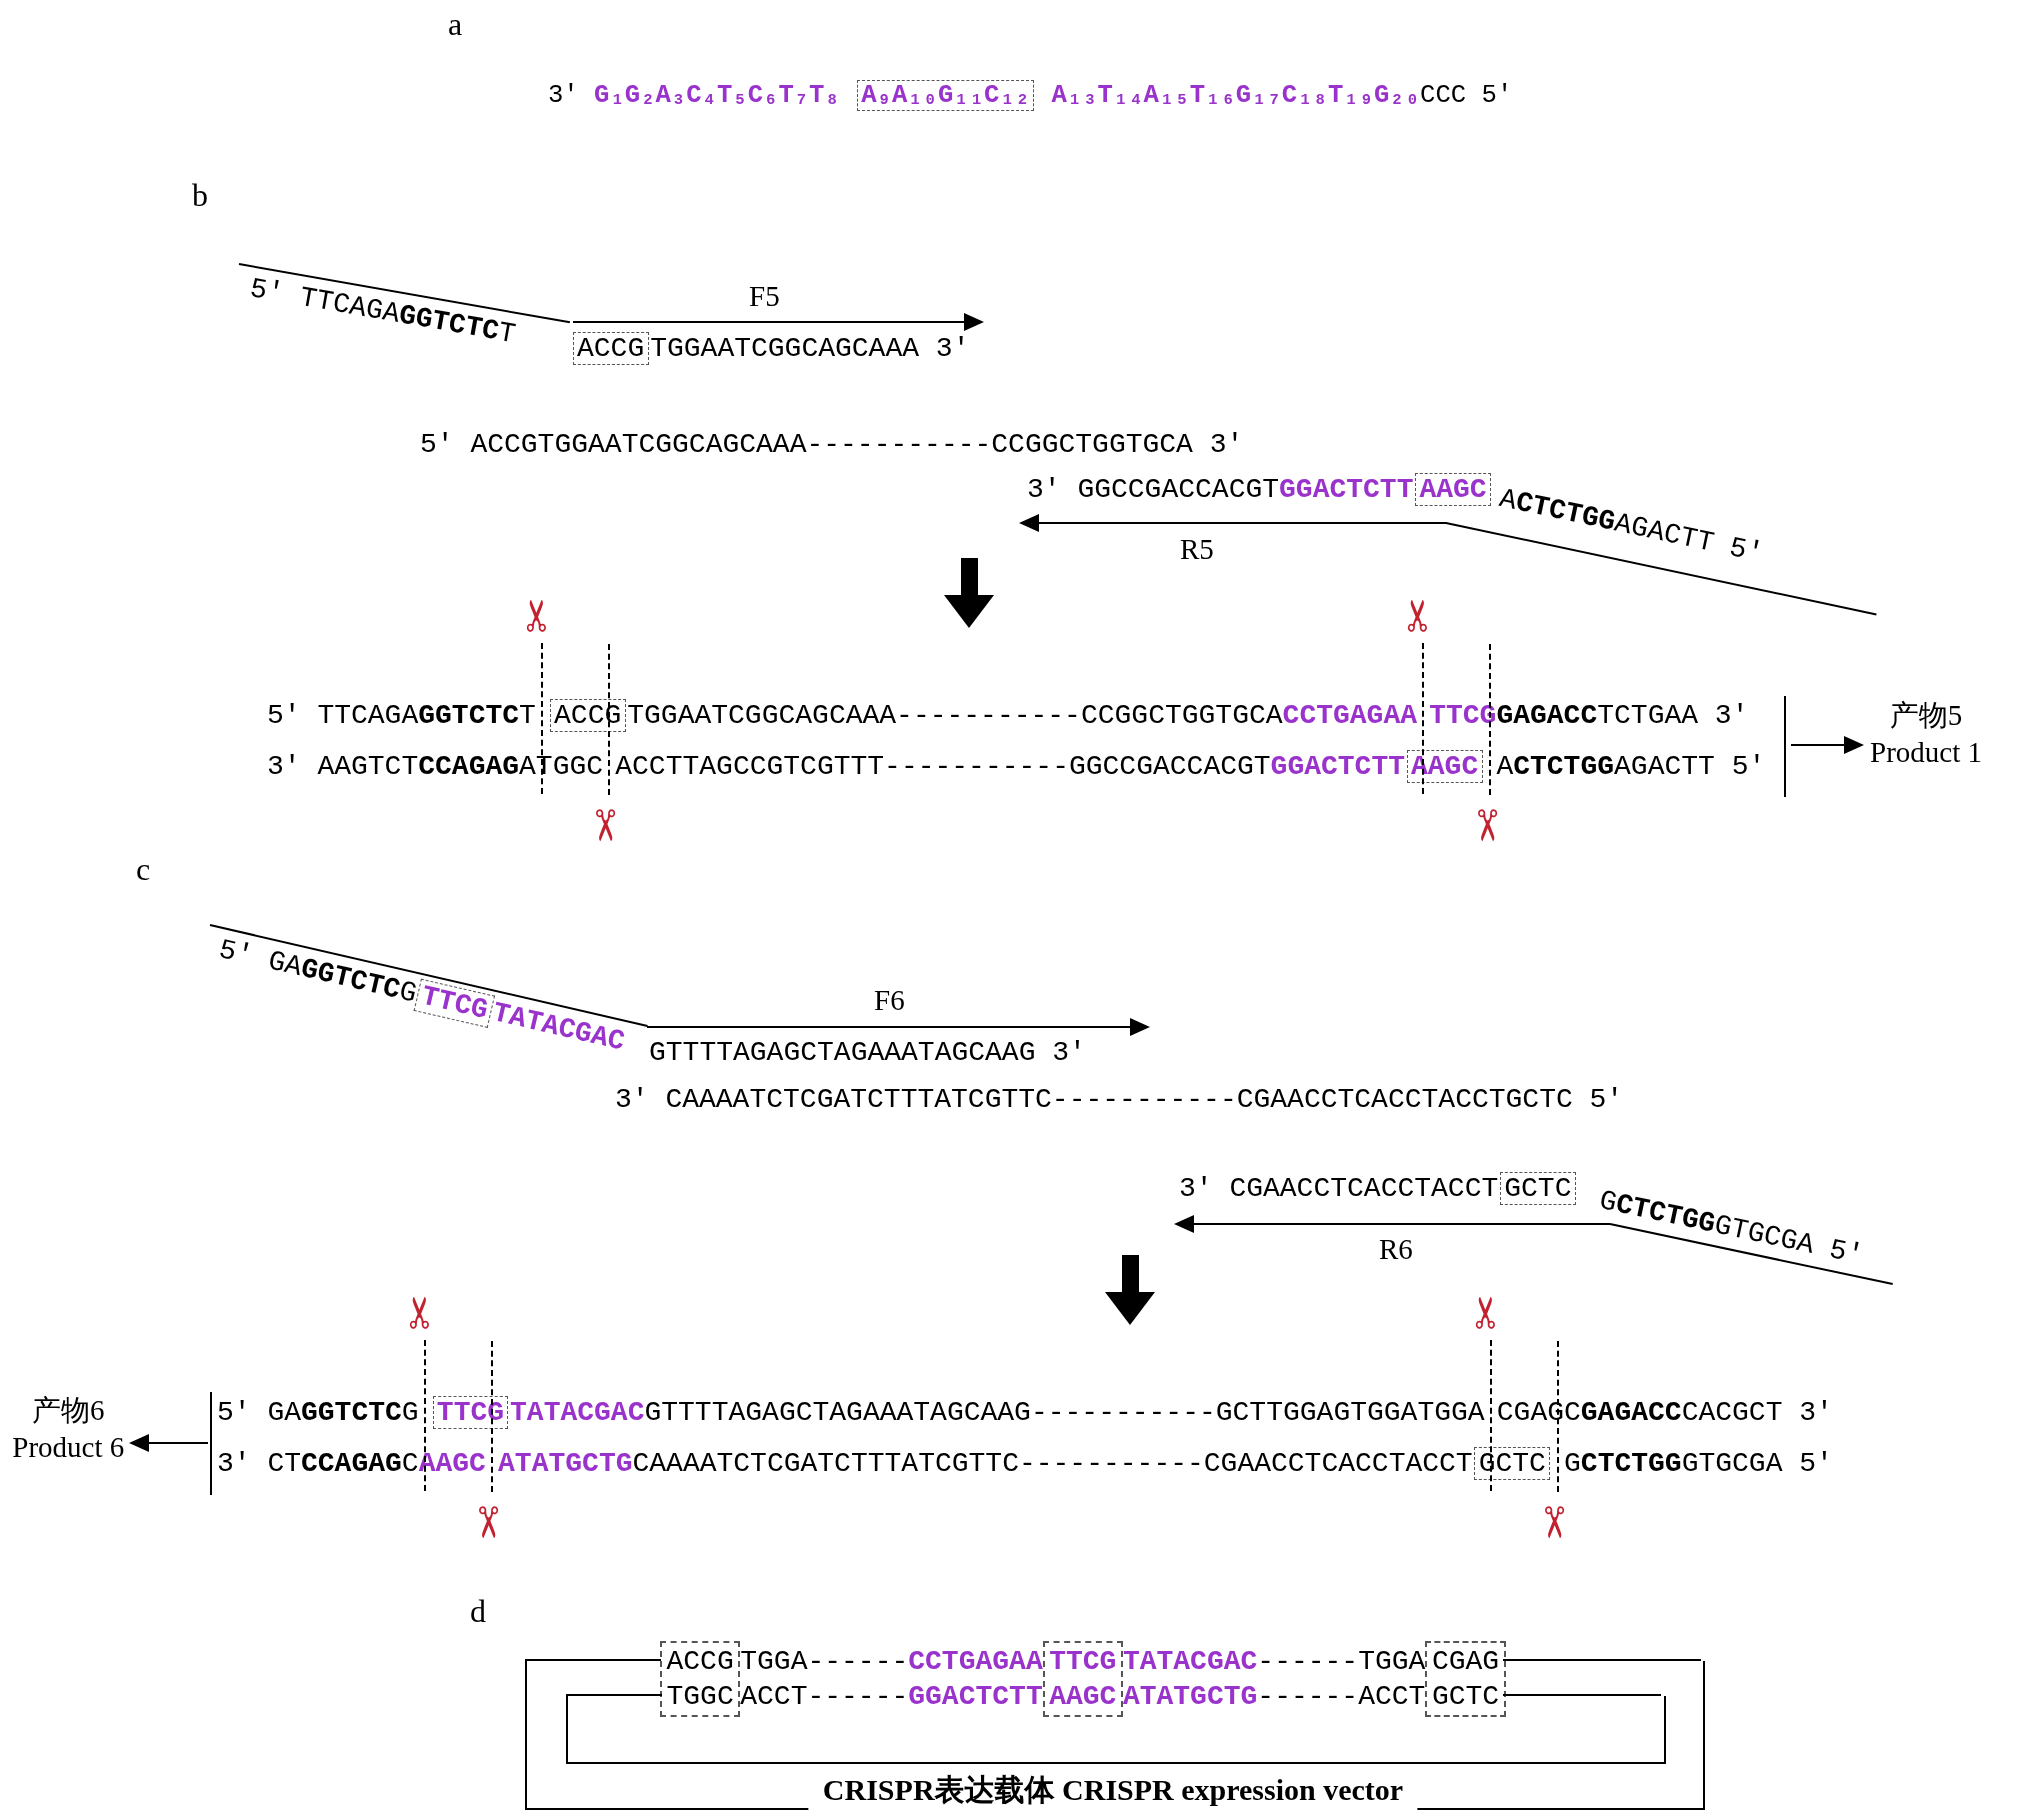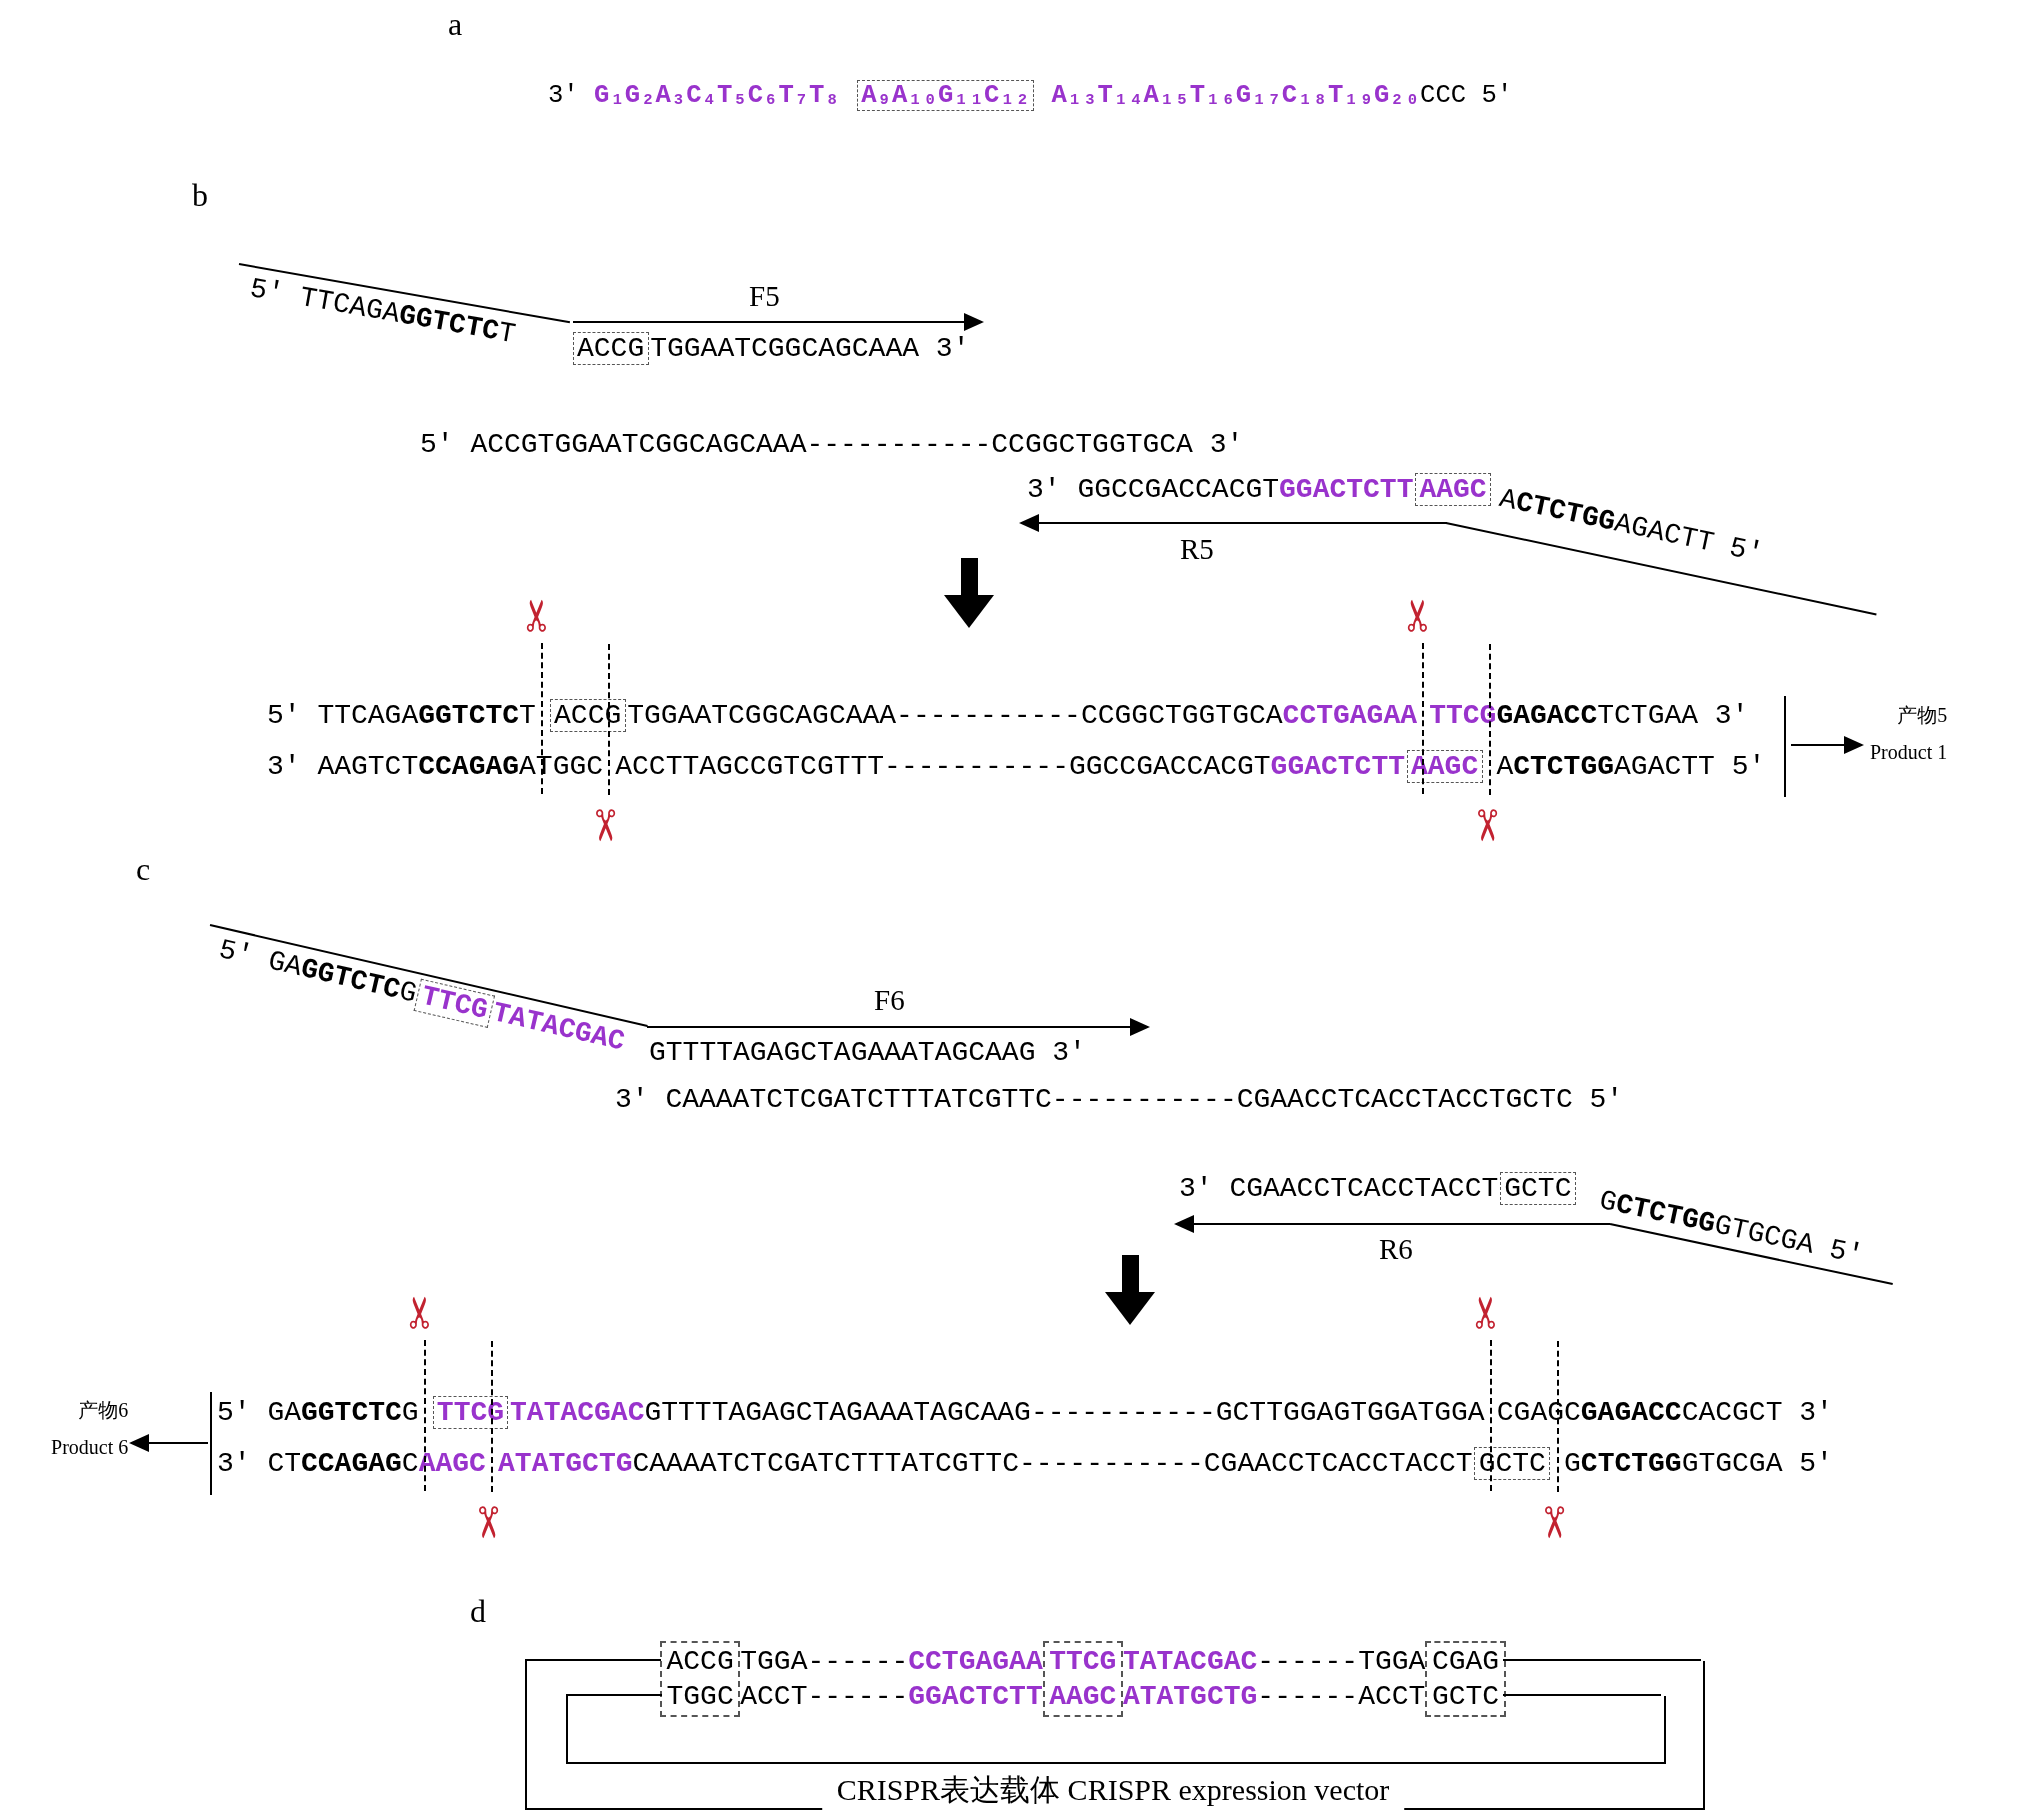--- a/index.html
+++ b/index.html
@@ -28,28 +28,28 @@
   .cut.up .cl{top:-78px;height:151px;}
   .cut.down .cl{top:-128px;height:151px;}
   .sc{position:absolute;left:-16.7px;font-size:43px;line-height:1;color:#C22230;
       font-family:"DejaVu Sans",sans-serif;}
   .cut.up .sc{top:-127px;transform:rotate(-90deg);}
   .cut.down .sc{top:32px;transform:rotate(90deg);}
   .vbar{position:absolute;width:2.2px;background:#000;}
   .bigarrow{position:absolute;width:51px;}
   .bigarrow .shaft{width:16.7px;height:37px;background:#000;margin:0 auto;}
   .bigarrow .head{width:0;height:0;border-left:25.6px solid transparent;border-right:25.6px solid transparent;border-top:33px solid #000;}
-  .prodlabel{position:absolute;font-family:"Liberation Serif",serif;font-size:20px;line-height:37px;text-align:right;}
+  .prodlabel{position:absolute;font-family:"Liberation Serif",serif;font-size:29px;line-height:37px;text-align:center;}
   .dflex{display:flex;align-items:center;}
   .dcol{text-align:center;}
   .dcol div{line-height:35px;}
   .boxed2{border:2.2px dashed #555;padding:1.1px 4.5px;}
   .frame{position:absolute;border:2.8px solid #000;border-top:none;}
   .veclabel{position:absolute;font-family:"Liberation Serif",serif;font-size:30px;
-            transform:translateX(-50%);background:#fff;padding:0 14.5px;white-space:nowrap;}
+            transform:translateX(-50%);background:#fff;padding:0 14.5px;white-space:nowrap;font-weight:bold;}
 </style>
 </head>
 <body>
 
 <div id="canvas">
 
   <div class="serif plabel" style="left:448px;top:5.6px">a</div>
 
 
   <div class="mono" style="left:548px;top:81px;font-size:25.6px"><span>3'</span> <span class="pb">G₁G₂A₃C₄T₅C₆T₇T₈</span> <span class="box pb">A₉A₁₀G₁₁C₁₂</span> <span class="pb">A₁₃T₁₄A₁₅T₁₆G₁₇C₁₈T₁₉G₂₀</span><span>CCC</span> <span>5'</span></div>

